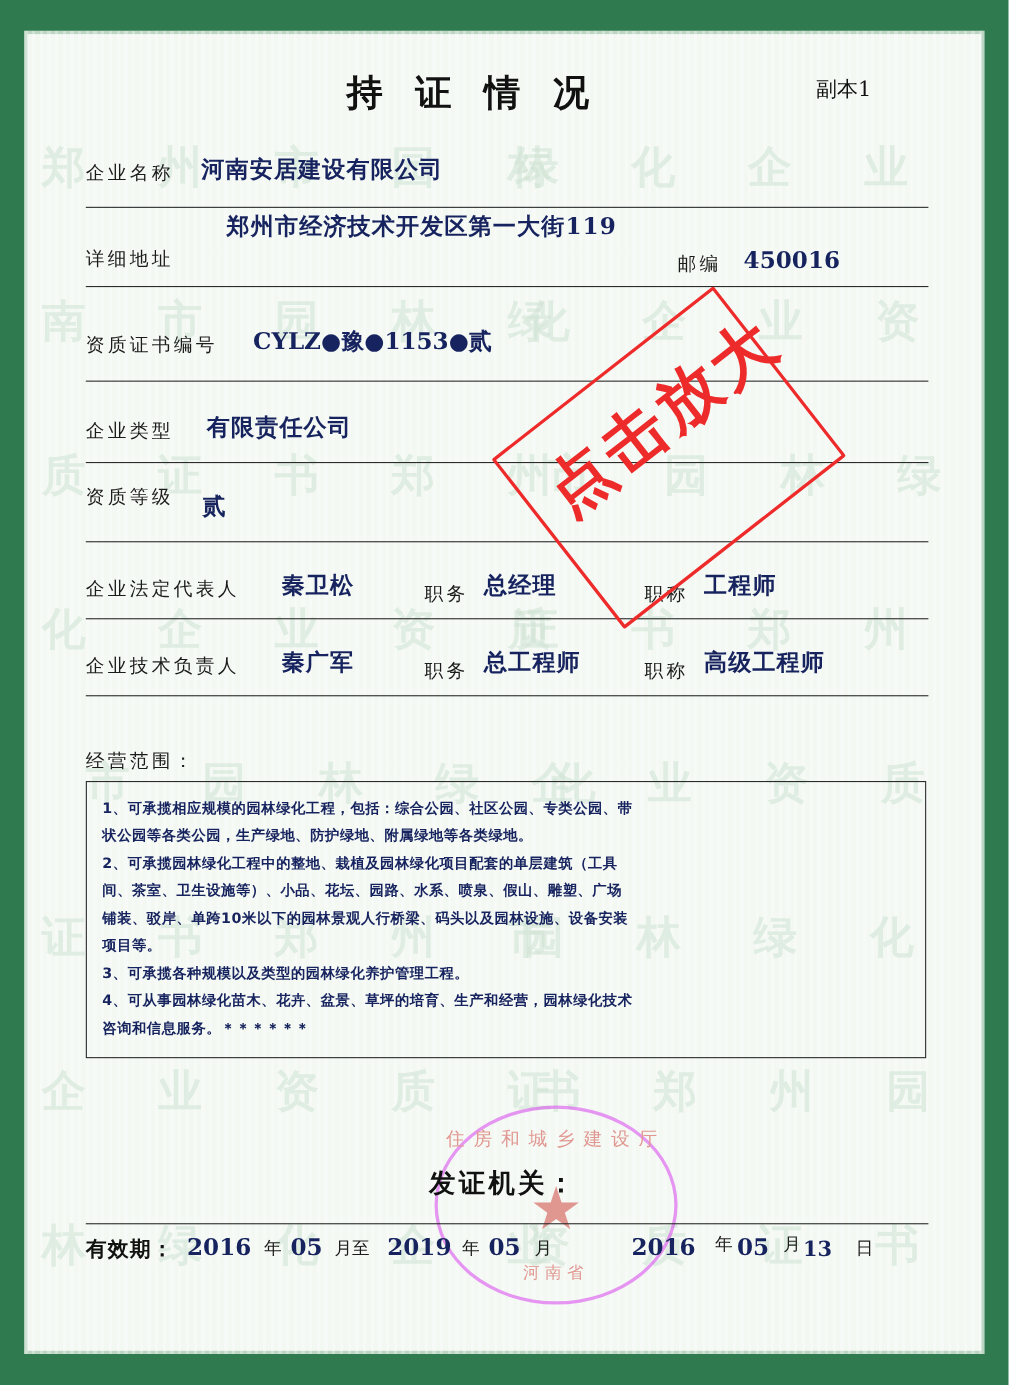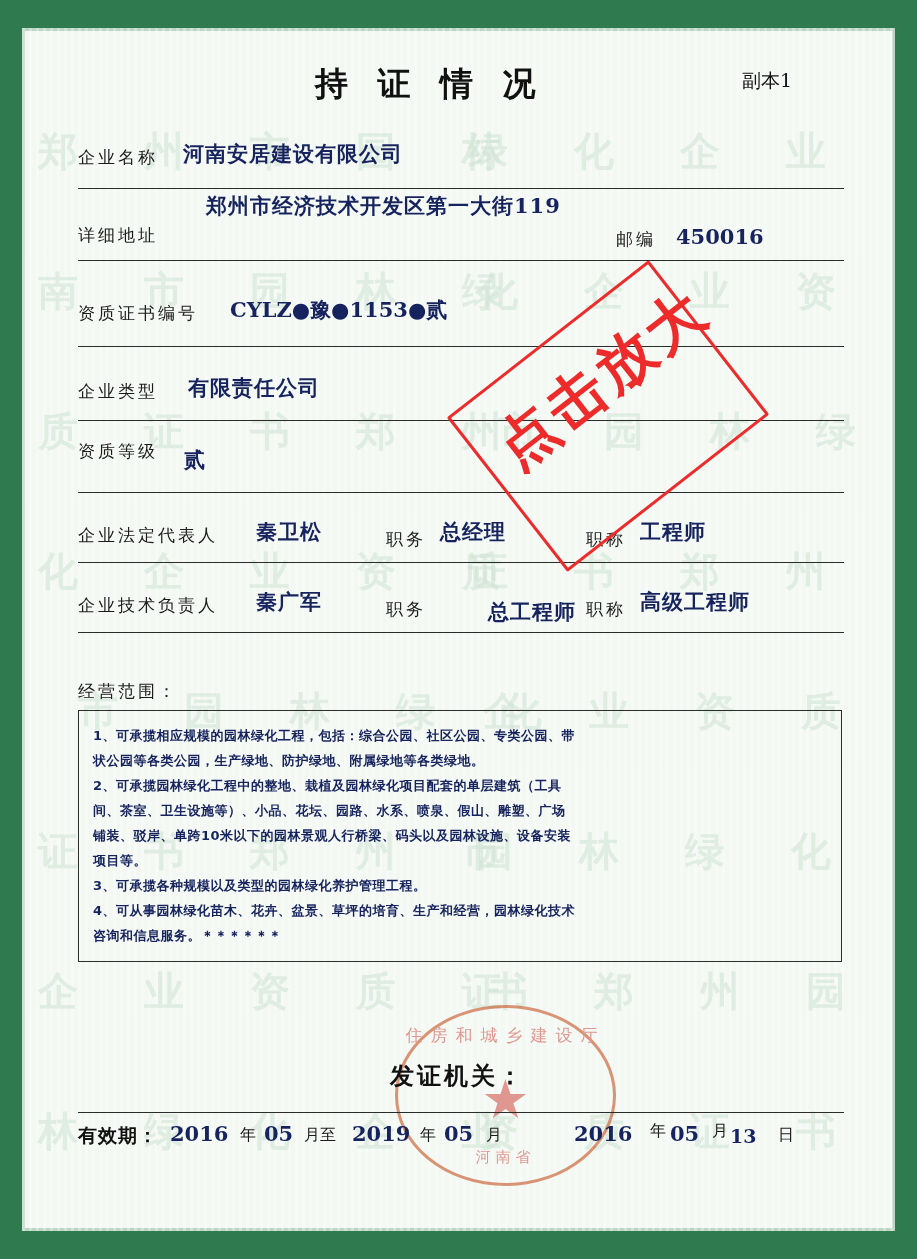--- a/index.html
+++ b/index.html
@@ -180,21 +180,21 @@
     color: #111;
     letter-spacing: 1px;
   }
   
   .seal {
     position: absolute;
     left: 335px;
     top: 945px;
     width: 215px;
     height: 175px;
-    border: 3px solid #c2410c;
+    border: 3px solid #d946ef;
     border-radius: 50%;
     opacity: 0.55;
     pointer-events: none;
   }
   .seal-star {
     position: absolute;
     left: 50%;
     top: 52%;
     transform: translate(-50%,-50%);
     color: #d0483f;
@@ -324,21 +324,21 @@
       <div class="lbl" style="left:308px; top:36px;">职务</div>
       <div class="val" style="left:362px; top:26px;">总经理</div>
       <div class="lbl" style="left:508px; top:36px;">职称</div>
       <div class="val" style="left:562px; top:26px;">工程师</div>
     </div>
 
     <div class="field-row" style="top:502px; height:70px;">
       <div class="lbl" style="left:0; top:32px;">企业技术负责人</div>
       <div class="val" style="left:178px; top:26px;">秦广军</div>
       <div class="lbl" style="left:308px; top:36px;">职务</div>
-      <div class="val" style="left:362px; top:36px;margin-left:48px;">总工程师</div>
+      <div class="val" style="left:362px; top:26px;">总工程师</div>
       <div class="lbl" style="left:508px; top:36px;">职称</div>
       <div class="val" style="left:562px; top:26px;">高级工程师</div>
     </div>
 
     <div class="scope-label">经营范围：</div>
     <div class="scope-box">
       <div class="scope-line">1、可承揽相应规模的园林绿化工程，包括：综合公园、社区公园、专类公园、带</div>
       <div class="scope-line">状公园等各类公园，生产绿地、防护绿地、附属绿地等各类绿地。</div>
       <div class="scope-line">2、可承揽园林绿化工程中的整地、栽植及园林绿化项目配套的单层建筑（工具</div>
       <div class="scope-line">间、茶室、卫生设施等）、小品、花坛、园路、水系、喷泉、假山、雕塑、广场</div>

